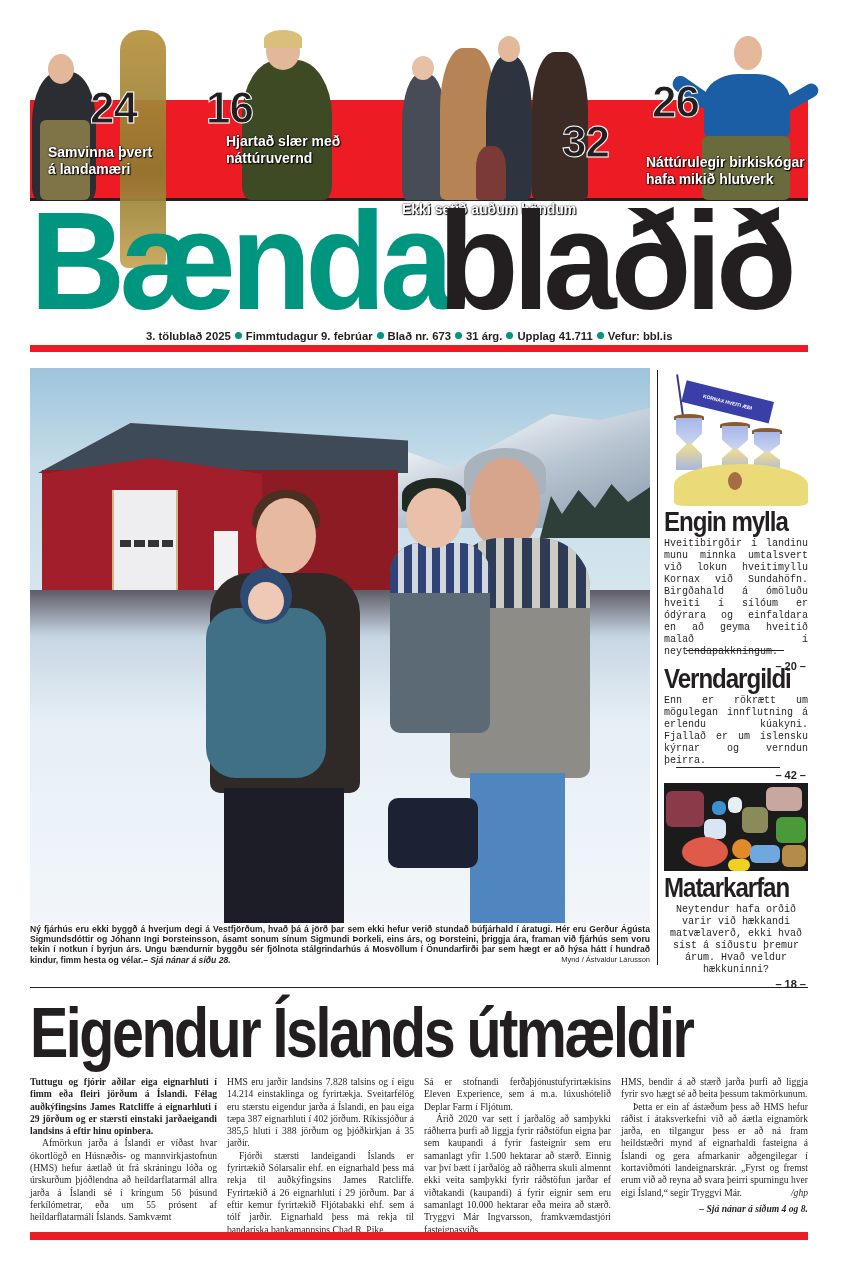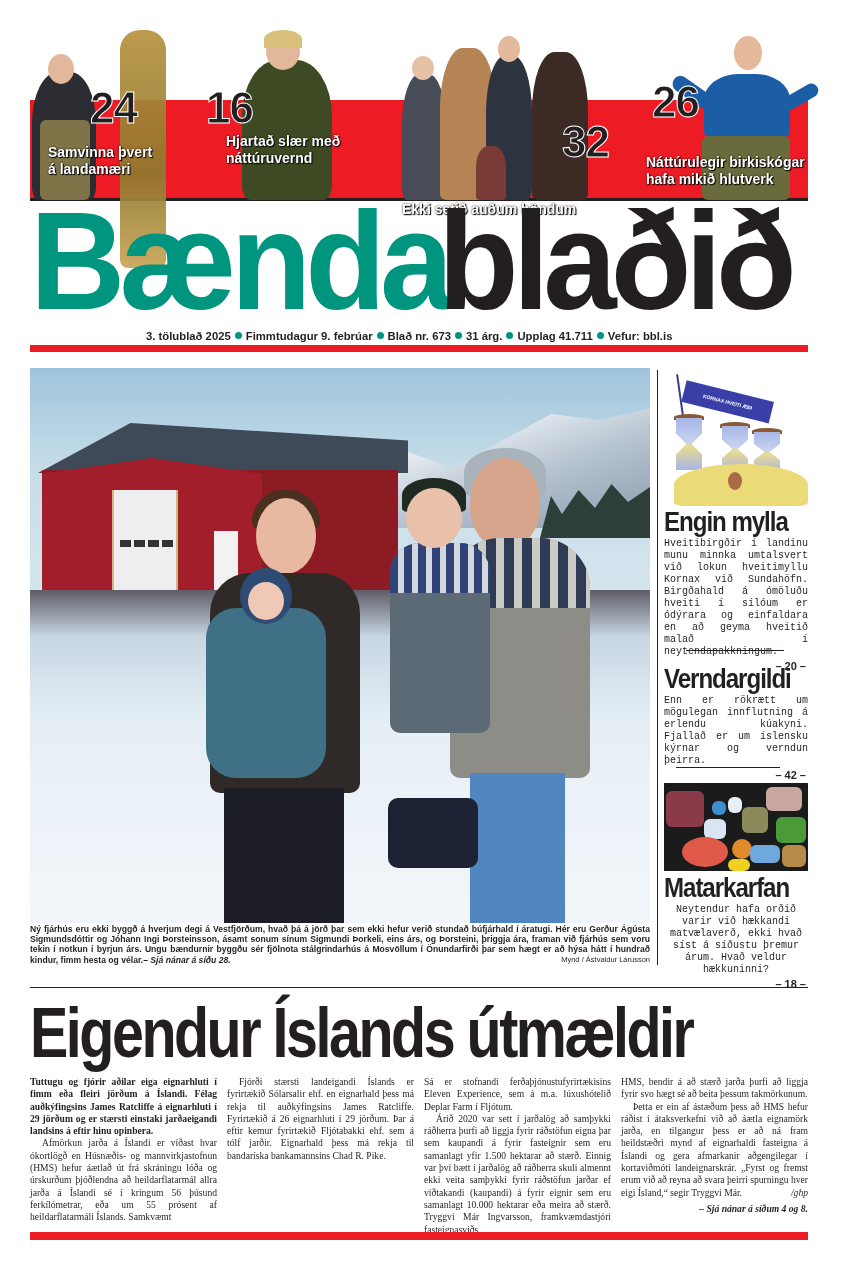--- a/index.html
+++ b/index.html
@@ -237,20 +237,21 @@
 
 <div class="lead-rule"></div>
 <h1 class="headline">Eigendur Íslands útmældir</h1>
 
 <div class="cols">
   <div class="col">
     <p class="lede">Tuttugu og fjórir aðilar eiga eignarhluti í fimm eða fleiri jörðum á Íslandi. Félag auðkýfingsins James Ratcliffe á eignarhluti í 29 jörðum og er stærsti einstaki jarðaeigandi landsins á eftir hinu opinbera.</p>
     <p>Afmörkun jarða á Íslandi er víðast hvar ókortlögð en Húsnæðis- og mannvirkjastofnun (HMS) hefur áætlað út frá skráningu lóða og úrskurðum þjóðlendna að heildarflatarmál allra jarða á Íslandi sé í kringum 56 þúsund ferkílómetrar, eða um 55 prósent af heildarflatarmáli Íslands. Samkvæmt</p>
   </div>
   <div class="col">
+    <p class="noind">HMS eru jarðir landsins 7.828 talsins og í eigu 14.214 einstaklinga og fyrirtækja. Sveitarfélög eru stærstu eigendur jarða á Íslandi, en þau eiga tæpa 387 eignarhluti í 402 jörðum. Ríkissjóður á 385,5 hluti í 388 jörðum og þjóðkirkjan á 35 jarðir.</p>
     <p>Fjórði stærsti landeigandi Íslands er fyrirtækið Sólarsalir ehf. en eignarhald þess má rekja til auðkýfingsins James Ratcliffe. Fyrirtækið á 26 eignarhluti í 29 jörðum. Þar á eftir kemur fyrirtækið Fljótabakki ehf. sem á tólf jarðir. Eignarhald þess má rekja til bandaríska bankamannsins Chad R. Pike.</p>
   </div>
   <div class="col">
     <p class="noind">Sá er stofnandi ferðaþjónustufyrirtækisins Eleven Experience, sem á m.a. lúxushótelið Deplar Farm í Fljótum.</p>
     <p>Árið 2020 var sett í jarðalög að samþykki ráðherra þurfi að liggja fyrir ráðstöfun eigna þar sem kaupandi á fyrir fasteignir sem eru samanlagt yfir 1.500 hektarar að stærð. Einnig var því bætt í jarðalög að ráðherra skuli almennt ekki veita samþykki fyrir ráðstöfun jarðar ef viðtakandi (kaupandi) á fyrir eignir sem eru samanlagt 10.000 hektarar eða meira að stærð. Tryggvi Már Ingvarsson, framkvæmdastjóri fasteignasviðs</p>
   </div>
   <div class="col">
     <p class="noind">HMS, bendir á að stærð jarða þurfi að liggja fyrir svo hægt sé að beita þessum takmörkunum.</p>
     <p>Þetta er ein af ástæðum þess að HMS hefur ráðist í átaksverkefni við að áætla eignamörk jarða, en tilgangur þess er að ná fram heildstæðri mynd af eignarhaldi fasteigna á Íslandi og gera afmarkanir aðgengilegar í kortaviðmóti landeignarskrár. „Fyrst og fremst erum við að reyna að svara þeirri spurningu hver eigi Ísland,“ segir Tryggvi Már.</p>
     <p class="sign">/ghp</p>

